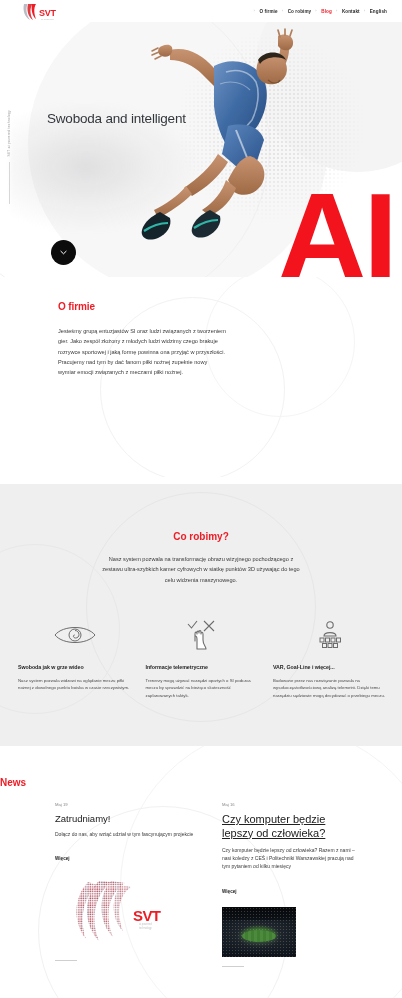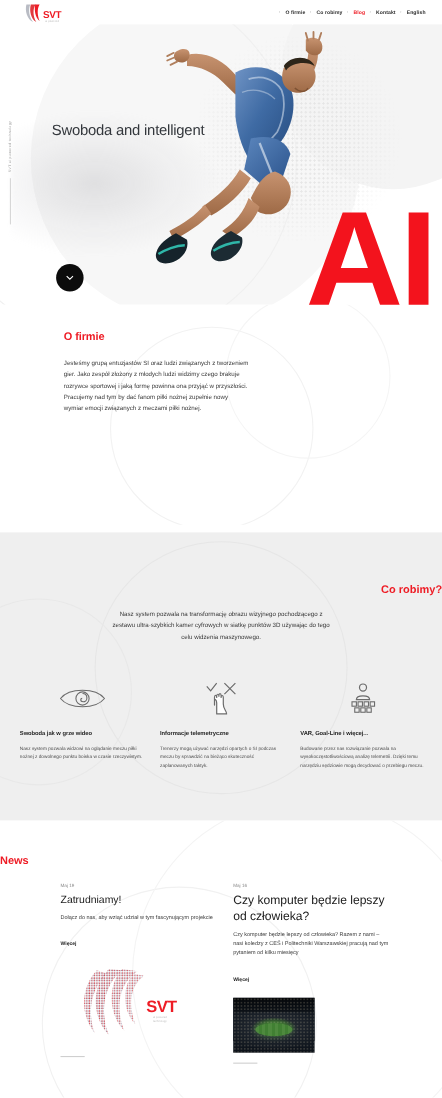--- a/index.html
+++ b/index.html
@@ -131,21 +131,21 @@
   }
   .svc-ring {
     position:absolute; width:230px; height:230px; border-radius:50%;
     border:1px solid #e6e6e6; left:86px; top:8px;
   }
   .svc-ring2 {
     position:absolute; width:170px; height:170px; border-radius:50%;
     border:1px solid #e8e8e8; left:-50px; top:60px;
   }
   .svc-title {
-    position:absolute; left:0; right:0; top:47px; text-align:right;
+    position:absolute; left:0; right:0; top:47px; text-align:center;
     color:#ee1c25; font-size:10px; font-weight:bold;
   }
   .svc-body {
     position:absolute; left:101px; top:70px; width:200px; text-align:center;
     font-size:5.6px; line-height:10.4px; color:#3a3a3a;
   }
   .cards {
     position:absolute; left:18px; top:134px; width:368px;
     display:flex; justify-content:space-between;
   }
@@ -172,26 +172,26 @@
   .news-ring2 {
     position:absolute; width:320px; height:320px; border-radius:50%;
     border:1px solid #f4f4f4; left:120px; top:-20px;
   }
   .news-title {
     position:absolute; left:0; right:0; top:31px; 
     color:#ee1c25; font-size:10px; font-weight:bold;
   }
   .articles {
     position:absolute; left:55px; top:56px; width:300px;
-    display:flex; gap:15px;
+    display:flex; gap:25px;
   }
   .article { width:142px; }
   .article-date { font-size:4.2px; color:#888; margin-bottom:6px; }
   .art-h-sm { font-size:9.5px; color:#202020; margin-bottom:6px; font-weight:400; }
-  .art-h-lg { font-size:11px; line-height:13.5px; color:#202020; margin-bottom:6px; font-weight:400; }
+  .art-h-lg { font-size:11px; line-height:13.5px; color:#202020; margin-bottom:6px; font-weight:400;text-decoration:underline; }
   .article-excerpt { font-size:5px; line-height:8.2px; color:#3c3c3c; margin-bottom:8px; }
   .article-more { font-size:4.6px; font-weight:bold; color:#1a1a1a; }
   .article-media { margin-top:10px; }
   .logo-art {
     width:142px; height:74px; position:relative;
     display:flex; align-items:center; justify-content:center;
   }
   .dot-swirl { position:absolute; left:16px; top:5px; }
   .logo-art-text {
     position:absolute; left:78px; top:33px;

